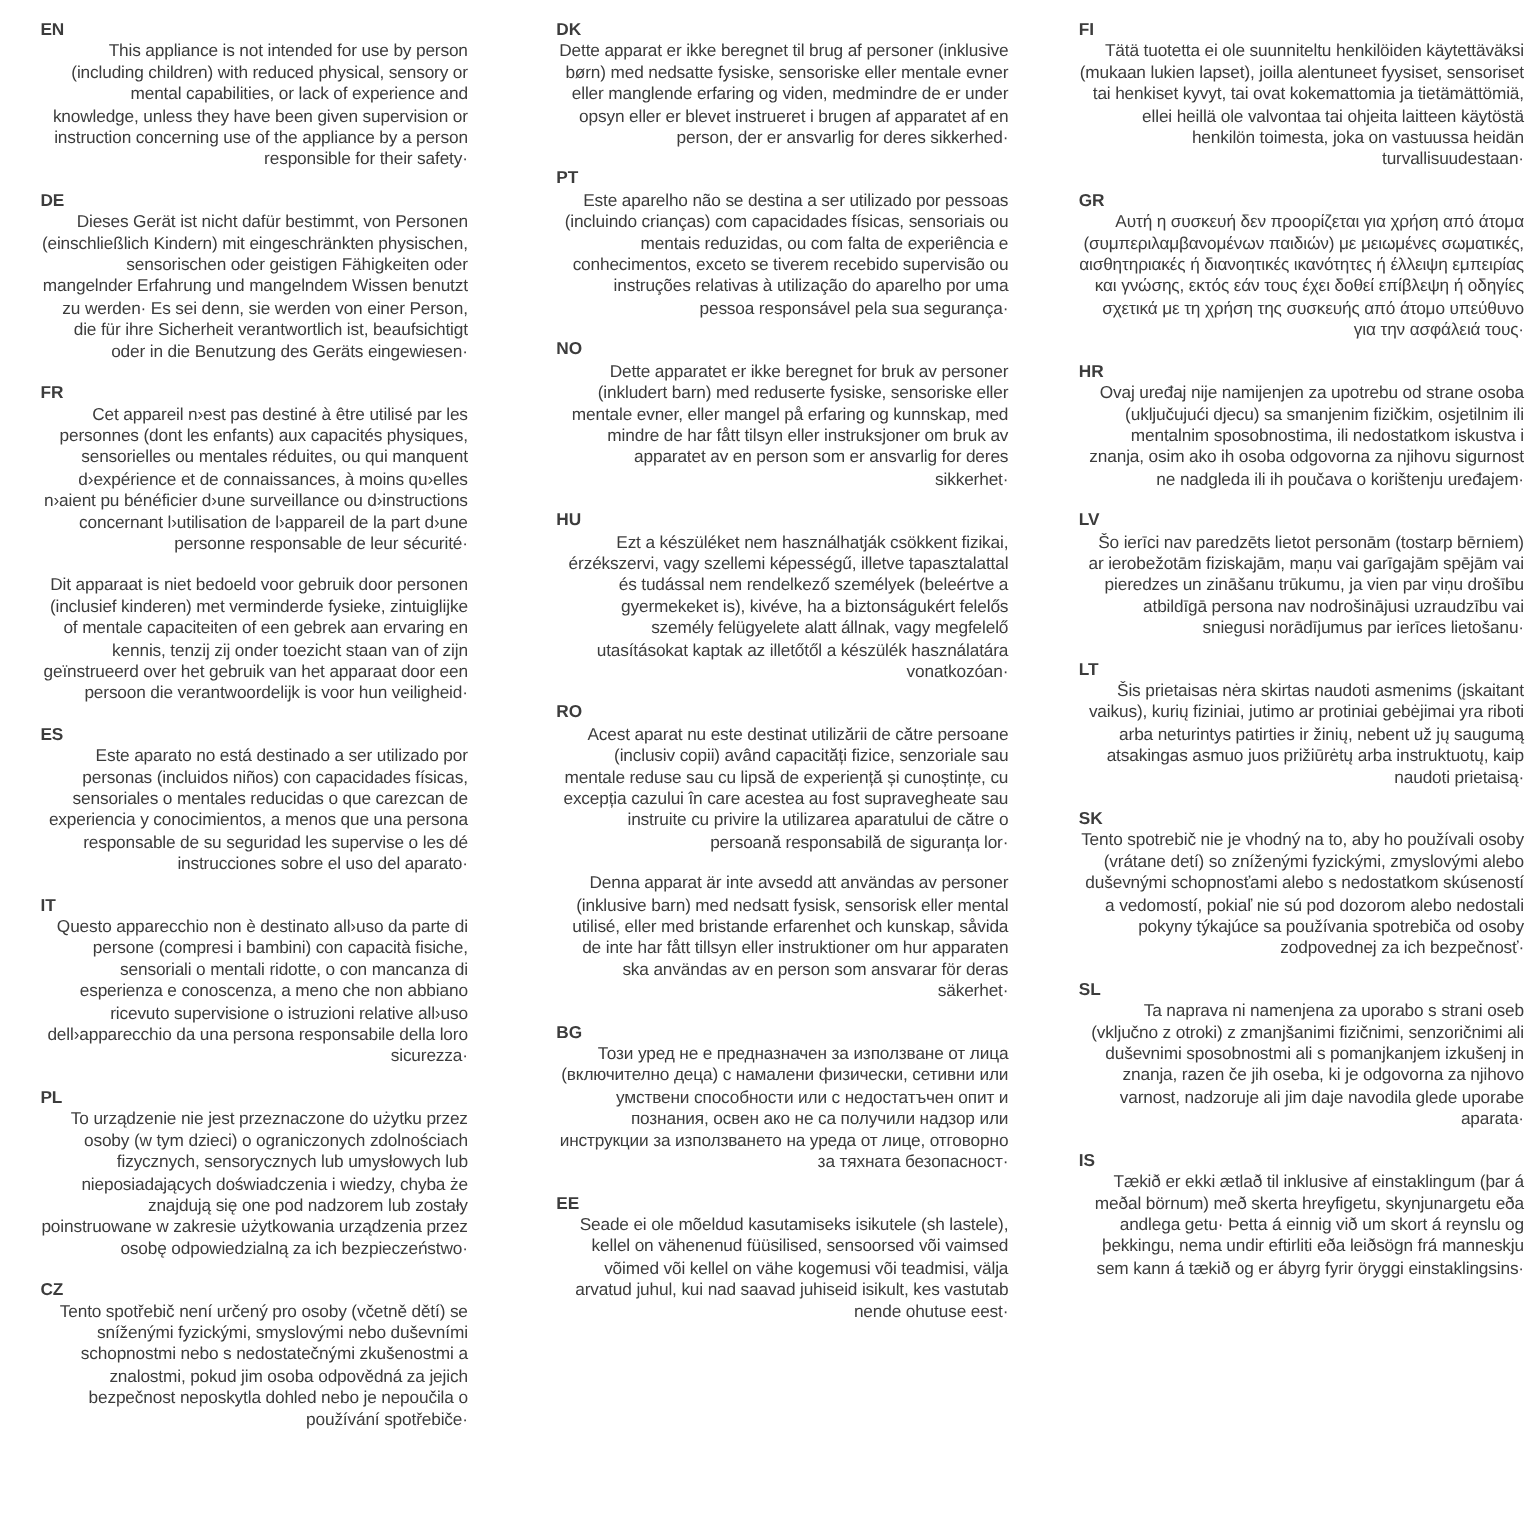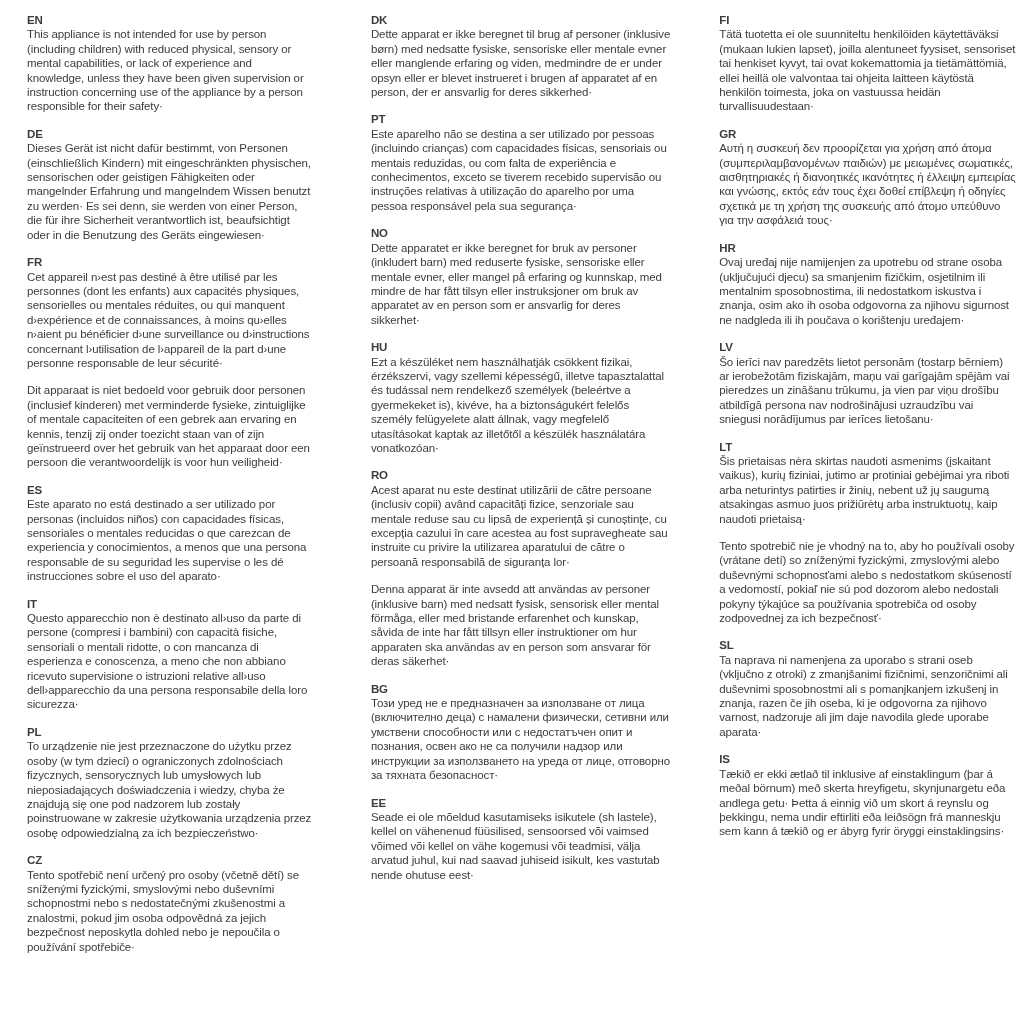--- a/index.html
+++ b/index.html
@@ -32,20 +32,21 @@
   .section { margin: 0 0 13px 0; }
   .lang-code {
     font-weight: bold;
     font-size: 11.5px;
     margin: 0;
     padding: 0;
   }
   .lang-text {
     margin: 0;
     padding: 0;
+    text-align: right;
   }
 </style>
 </head>
 <body>
 
 <div class="doc" id="doc-root">
     <div class="col col-0">
       <div class="section">
         <div class="lang-code">EN</div>
         <p class="lang-text">This appliance is not intended for use by person (including children) with reduced physical, sensory or mental capabilities, or lack of experience and knowledge, unless they have been given supervision or instruction concerning use of the appliance by a person responsible for their safety·</p>
@@ -93,21 +94,21 @@
       </div>
       <div class="section">
         <div class="lang-code">HU</div>
         <p class="lang-text">Ezt a készüléket nem használhatják csökkent fizikai, érzékszervi, vagy szellemi képességű, illetve tapasztalattal és tudással nem rendelkező személyek (beleértve a gyermekeket is), kivéve, ha a biztonságukért felelős személy felügyelete alatt állnak, vagy megfelelő utasításokat kaptak az illetőtől a készülék használatára vonatkozóan·</p>
       </div>
       <div class="section">
         <div class="lang-code">RO</div>
         <p class="lang-text">Acest aparat nu este destinat utilizării de către persoane (inclusiv copii) având capacități fizice, senzoriale sau mentale reduse sau cu lipsă de experiență și cunoștințe, cu excepția cazului în care acestea au fost supravegheate sau instruite cu privire la utilizarea aparatului de către o persoană responsabilă de siguranța lor·</p>
       </div>
       <div class="section">
-        <p class="lang-text">Denna apparat är inte avsedd att användas av personer (inklusive barn) med nedsatt fysisk, sensorisk eller mental förmåga, eller med bristande erfarenhet och kunskap, såvida de inte har fått tillsyn eller instruktioner om hur apparaten ska användas av en person som ansvarar för deras säkerhet·</p>
+        <p class="lang-text">Denna apparat är inte avsedd att användas av personer (inklusive barn) med nedsatt fysisk, sensorisk eller mental utilisé, eller med bristande erfarenhet och kunskap, såvida de inte har fått tillsyn eller instruktioner om hur apparaten ska användas av en person som ansvarar för deras säkerhet·</p>
       </div>
       <div class="section">
         <div class="lang-code">BG</div>
         <p class="lang-text">Този уред не е предназначен за използване от лица (включително деца) с намалени физически, сетивни или умствени способности или с недостатъчен опит и познания, освен ако не са получили надзор или инструкции за използването на уреда от лице, отговорно за тяхната безопасност·</p>
       </div>
       <div class="section">
         <div class="lang-code">EE</div>
         <p class="lang-text">Seade ei ole mõeldud kasutamiseks isikutele (sh lastele), kellel on vähenenud füüsilised, sensoorsed või vaimsed võimed või kellel on vähe kogemusi või teadmisi, välja arvatud juhul, kui nad saavad juhiseid isikult, kes vastutab nende ohutuse eest·</p>
       </div>
     </div>
@@ -126,20 +127,21 @@
       </div>
       <div class="section">
         <div class="lang-code">LV</div>
         <p class="lang-text">Šo ierīci nav paredzēts lietot personām (tostarp bērniem) ar ierobežotām fiziskajām, maņu vai garīgajām spējām vai pieredzes un zināšanu trūkumu, ja vien par viņu drošību atbildīgā persona nav nodrošinājusi uzraudzību vai sniegusi norādījumus par ierīces lietošanu·</p>
       </div>
       <div class="section">
         <div class="lang-code">LT</div>
         <p class="lang-text">Šis prietaisas nėra skirtas naudoti asmenims (įskaitant vaikus), kurių fiziniai, jutimo ar protiniai gebėjimai yra riboti arba neturintys patirties ir žinių, nebent už jų saugumą atsakingas asmuo juos prižiūrėtų arba instruktuotų, kaip naudoti prietaisą·</p>
       </div>
       <div class="section">
+        <div class="lang-code">SK</div>
         <p class="lang-text">Tento spotrebič nie je vhodný na to, aby ho používali osoby (vrátane detí) so zníženými fyzickými, zmyslovými alebo duševnými schopnosťami alebo s nedostatkom skúseností a vedomostí, pokiaľ nie sú pod dozorom alebo nedostali pokyny týkajúce sa používania spotrebiča od osoby zodpovednej za ich bezpečnosť·</p>
       </div>
       <div class="section">
         <div class="lang-code">SL</div>
         <p class="lang-text">Ta naprava ni namenjena za uporabo s strani oseb (vključno z otroki) z zmanjšanimi fizičnimi, senzoričnimi ali duševnimi sposobnostmi ali s pomanjkanjem izkušenj in znanja, razen če jih oseba, ki je odgovorna za njihovo varnost, nadzoruje ali jim daje navodila glede uporabe aparata·</p>
       </div>
       <div class="section">
         <div class="lang-code">IS</div>
         <p class="lang-text">Tækið er ekki ætlað til inklusive af einstaklingum (þar á meðal börnum) með skerta hreyfigetu, skynjunargetu eða andlega getu· Þetta á einnig við um skort á reynslu og þekkingu, nema undir eftirliti eða leiðsögn frá manneskju sem kann á tækið og er ábyrg fyrir öryggi einstaklingsins·</p>
       </div>

